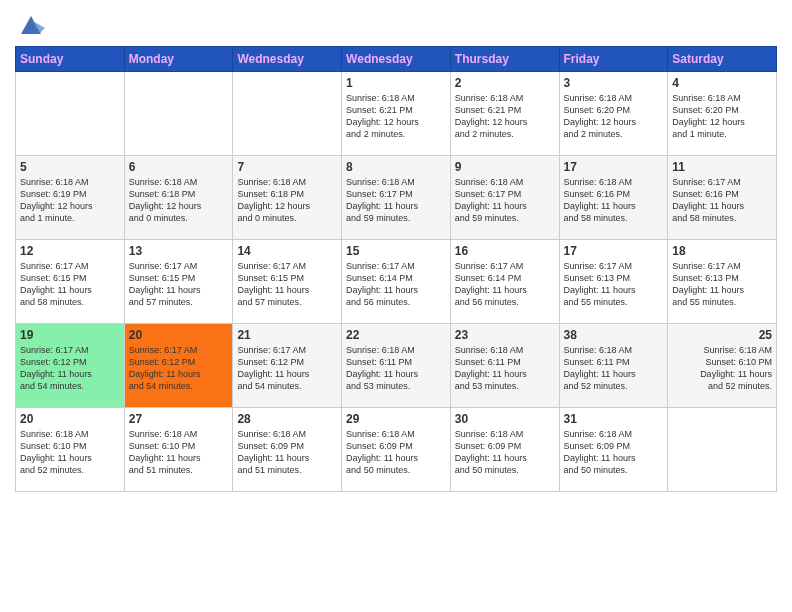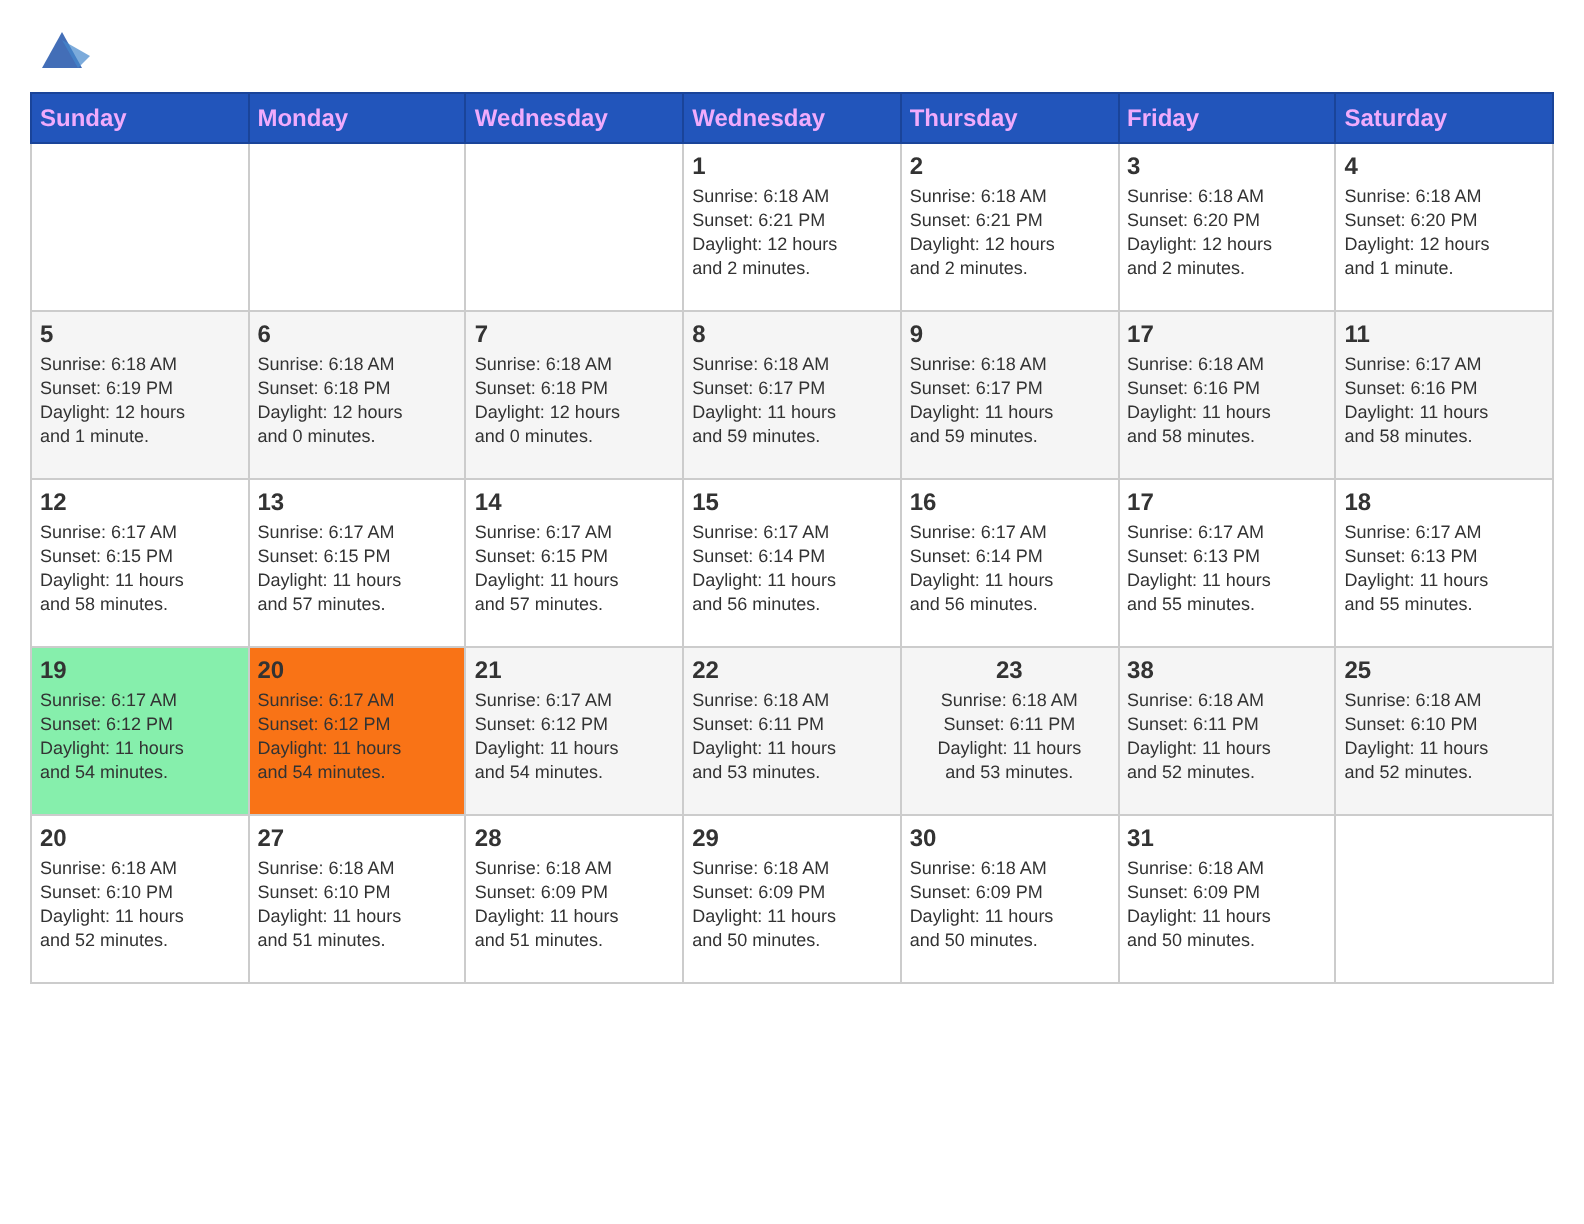--- a/index.html
+++ b/index.html
@@ -283,35 +283,35 @@
 Daylight: 11 hours
 and 54 minutes.</div>
           </td>
           <td style="background: rgb(245, 245, 245);">
             <span class="day-num">22</span>
             <div class="day-info" style="white-space: pre-line;">Sunrise: 6:18 AM
 Sunset: 6:11 PM
 Daylight: 11 hours
 and 53 minutes.</div>
           </td>
-          <td style="background: rgb(245, 245, 245); text-align: center;">
+          <td style="background: rgb(245, 245, 245);">
             <span class="day-num">23</span>
             <div class="day-info" style="white-space: pre-line;">Sunrise: 6:18 AM
 Sunset: 6:11 PM
 Daylight: 11 hours
 and 53 minutes.</div>
           </td>
           <td style="background: rgb(245, 245, 245);">
             <span class="day-num">38</span>
             <div class="day-info" style="white-space: pre-line;">Sunrise: 6:18 AM
 Sunset: 6:11 PM
 Daylight: 11 hours
 and 52 minutes.</div>
           </td>
-          <td style="background: rgb(245, 245, 245);">
+          <td style="background: rgb(245, 245, 245); text-align: right;">
             <span class="day-num">25</span>
             <div class="day-info" style="white-space: pre-line;">Sunrise: 6:18 AM
 Sunset: 6:10 PM
 Daylight: 11 hours
 and 52 minutes.</div>
           </td>
         </tr>
         <tr>
           <td>
             <span class="day-num">20</span>

